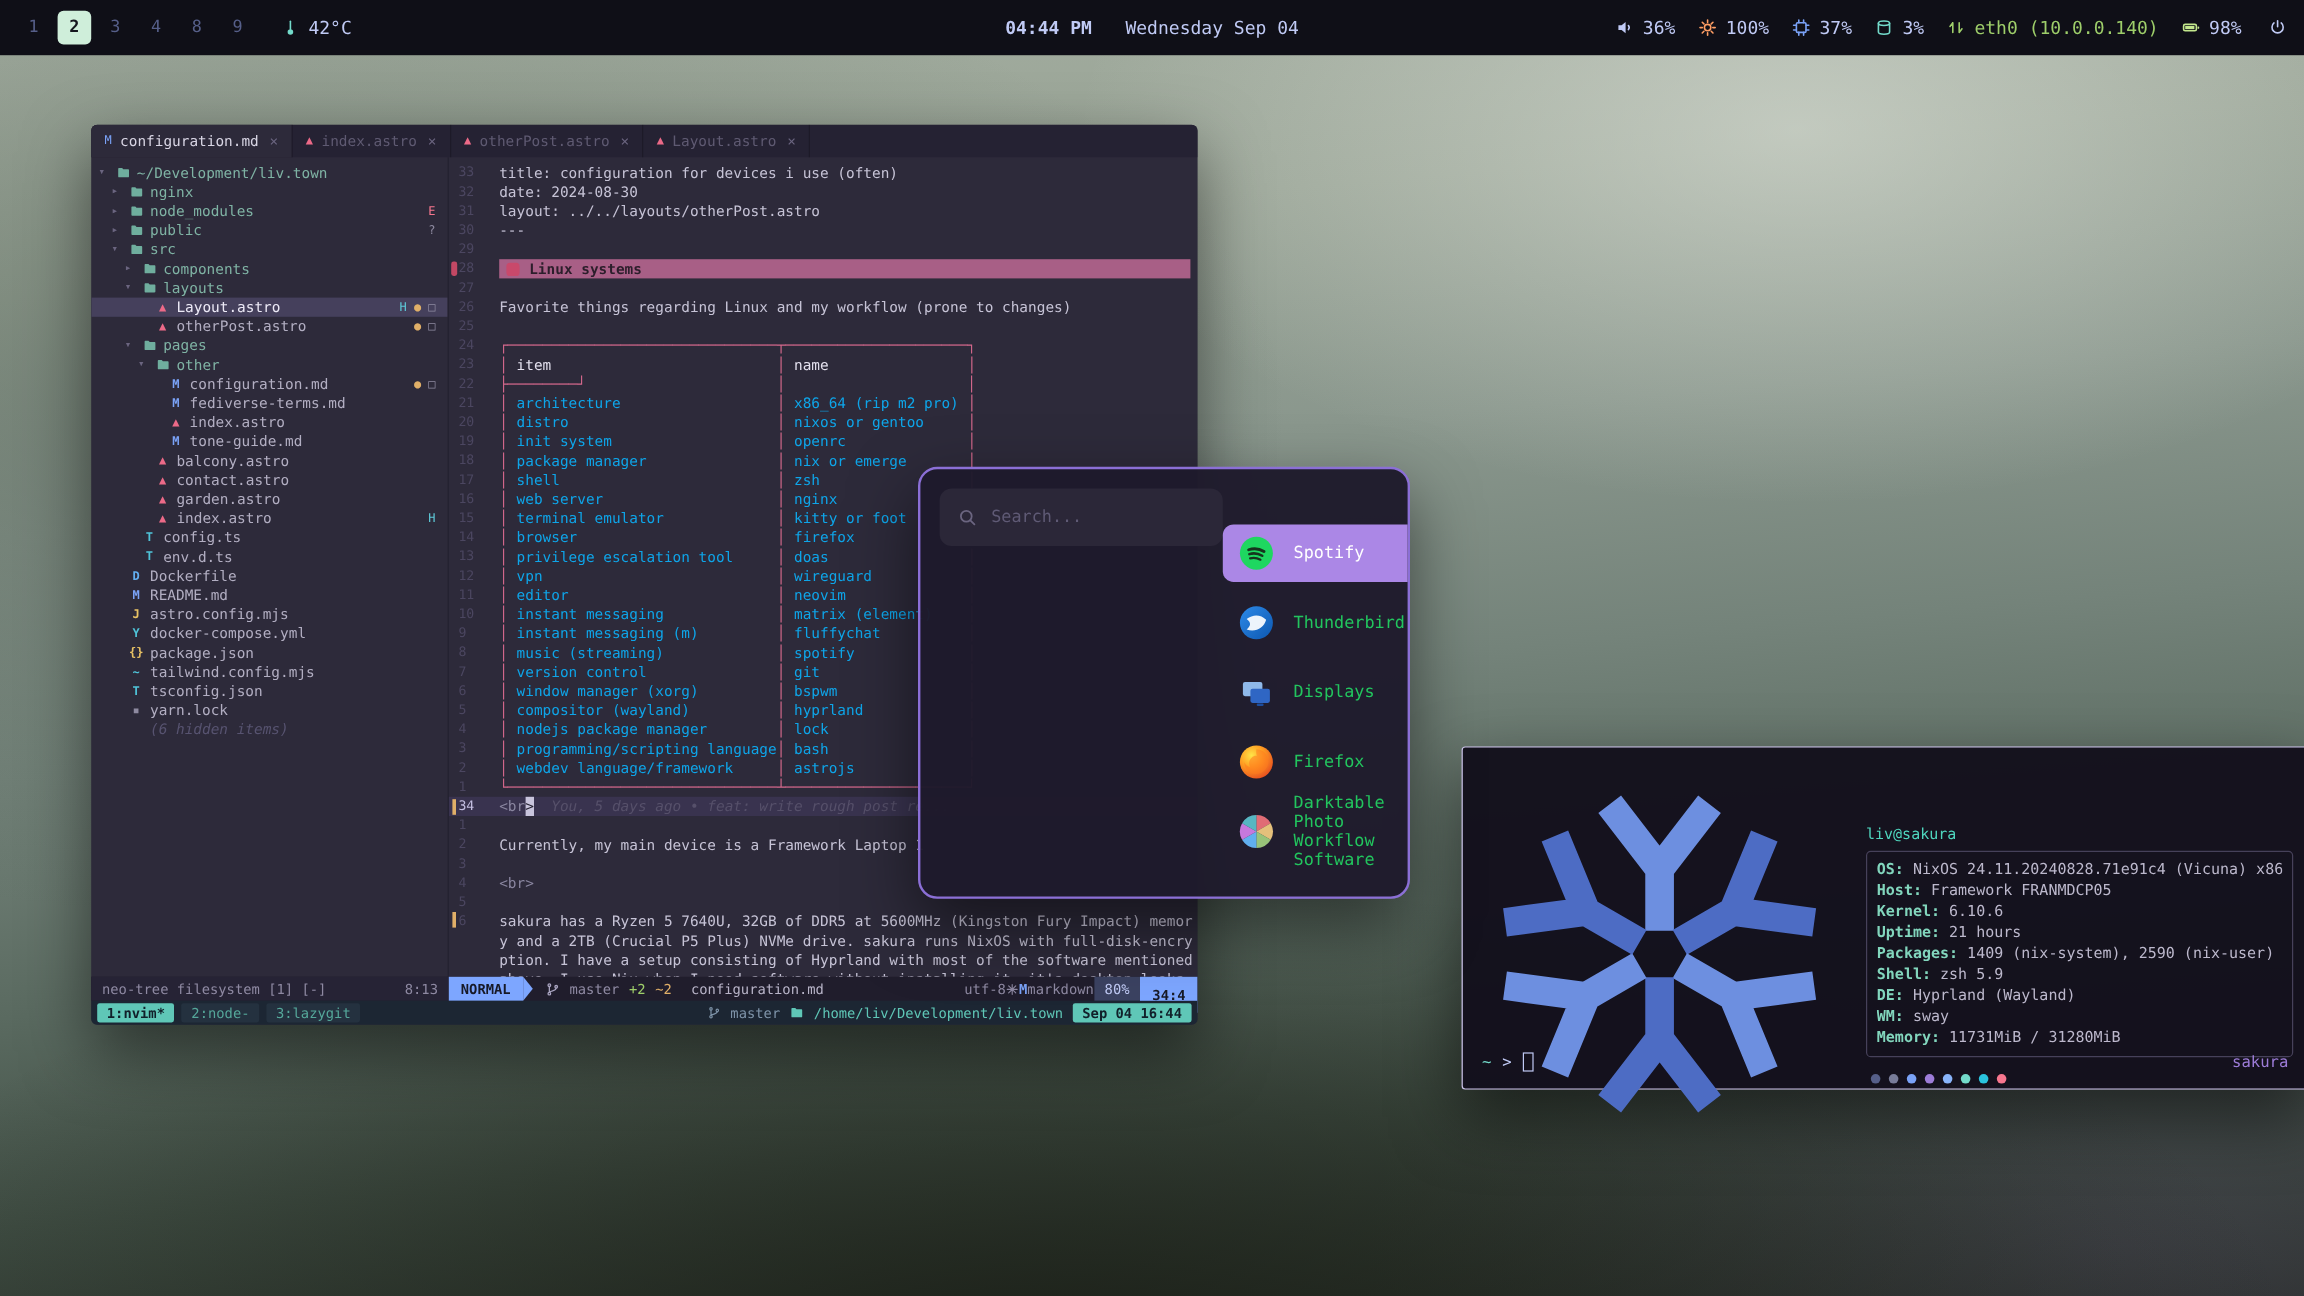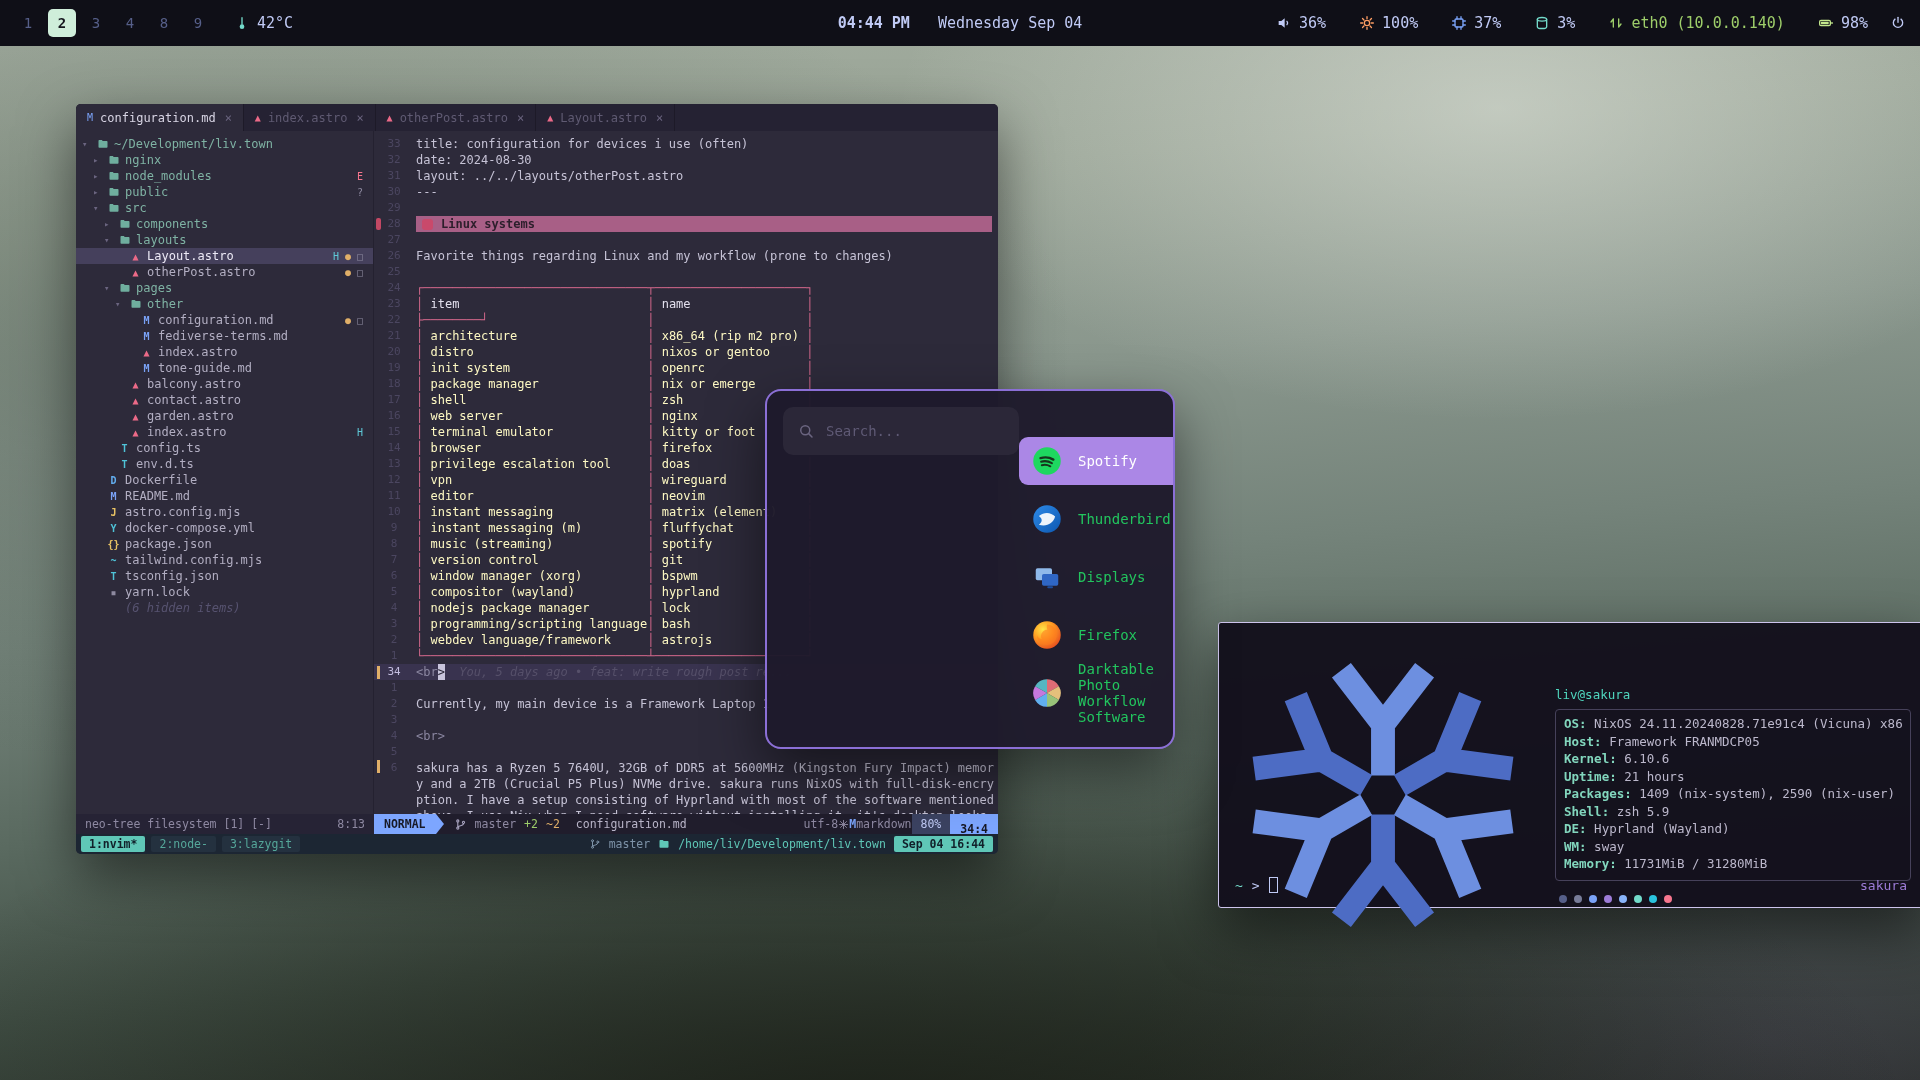--- a/index.html
+++ b/index.html
@@ -13,21 +13,21 @@
   radial-gradient(900px 400px at 92% 96%, rgba(88,78,106,.35), transparent 70%),
   linear-gradient(175deg,#a4aea1 0%,#99a496 20%,#8a978d 36%,#74837a 52%,#5a6a60 68%,#414f45 82%,#262d26 100%);}
 
 .topbar{position:absolute;top:0;left:0;right:0;height:46px;background:#0f0f17;display:flex;align-items:center;padding:0 14px;color:#c0caf5;font-size:15px;z-index:50}
 .ws-wrap{display:flex;align-items:center}
 .ws{width:28px;height:28px;border-radius:5px;display:flex;align-items:center;justify-content:center;margin-right:6px;color:#565f89;font-size:14px;cursor:pointer}
 .ws.active{background:#cfeeda;color:#15161e;font-weight:bold}
 .temp{display:flex;align-items:center;gap:7px;margin-left:16px}
 .clock{position:absolute;left:50%;transform:translateX(-50%);display:flex;gap:28px;align-items:center}
 .ctime{font-weight:bold}
-.mods{margin-left:auto;display:flex;gap:33px}
+.mods{margin-left:auto;display:flex;gap:19px}
 .mod{display:flex;align-items:center;gap:7px}
 .mico,.power span{display:flex;align-items:center}
 .power{margin-left:22px;display:flex;align-items:center;cursor:pointer}
 
 .win{position:absolute;border-radius:5px;box-shadow:0 22px 55px rgba(0,0,0,.5)}
 
 .nvim{left:76px;top:104px;width:922px;height:750px;background:#2d2a3a;z-index:10;display:flex;flex-direction:column;overflow:hidden}
 .tabline{height:27px;background:#252233;display:flex;align-items:stretch;font-size:12px;color:#5f5a72;flex-shrink:0}
 .tab{display:flex;align-items:center;gap:7px;padding:0 11px;border-right:1px solid #1d1a28;cursor:pointer}
 .tab.active{background:#2d2a3a;color:#d8d5e4}
@@ -46,24 +46,24 @@
 .nm.dim{color:#575370;font-style:italic}
 .badges{margin-left:auto;display:flex;gap:6px;font-size:10px}
 
 .editor{flex:1;min-width:0;padding-top:5px;overflow:hidden;font-size:12px;line-height:16px;color:#c6c3d6}
 .eline{display:flex;height:16px;white-space:pre;align-items:center}
 .eline.auto{height:auto;align-items:flex-start}
 .cursorline{background:#39334f}
 .sgn{width:8px;flex-shrink:0;display:flex;align-items:center;justify-content:center}
 .spill{width:5px;height:12px;border-radius:2px;background:#c34864}
 .sbar{width:3px;height:13px;background:#e0af68}
-.g{width:34px;flex-shrink:0;text-align:center;padding-right:10px;color:#4b4660;font-size:11px}
+.g{width:34px;flex-shrink:0;text-align:left;padding-right:10px;color:#4b4660;font-size:11px}
 .g.curg{color:#c3bde0}
 .tb{color:#d4688c}
-.cell{color:#fef9c3}
+.cell{color:#0ea5e9}
 .thd{color:#e3e0ee}
 .tag{color:#8a86a0}
 .cursor{background:#c8c4dc;color:#232030}
 .blame{color:#56506a;font-style:italic}
 .head{flex:1;background:#a85f86;color:#2c1e2b;font-weight:bold;display:flex;align-items:center;gap:8px;padding-left:6px;height:16px;margin-right:6px}
 .hicon{width:11px;height:11px;background:#c9496b;border-radius:3px;flex-shrink:0}
 .para{flex:1;min-width:0;white-space:pre-wrap;word-break:break-all}
 
 .statusline{height:20px;background:#201d2c;display:flex;align-items:stretch;font-size:11.5px;color:#8e89a2;flex-shrink:0}
 .sl-left{width:298px;flex-shrink:0;display:flex;justify-content:space-between;align-items:center;padding:0 9px;background:#262335}

